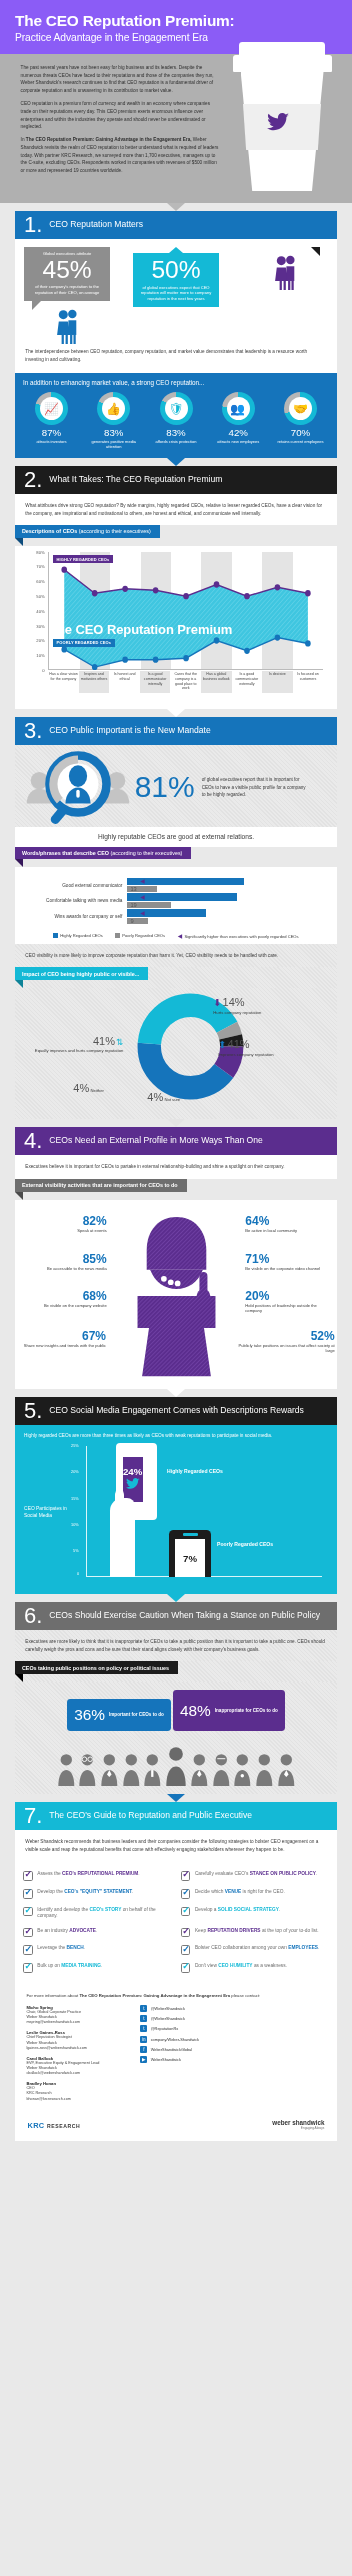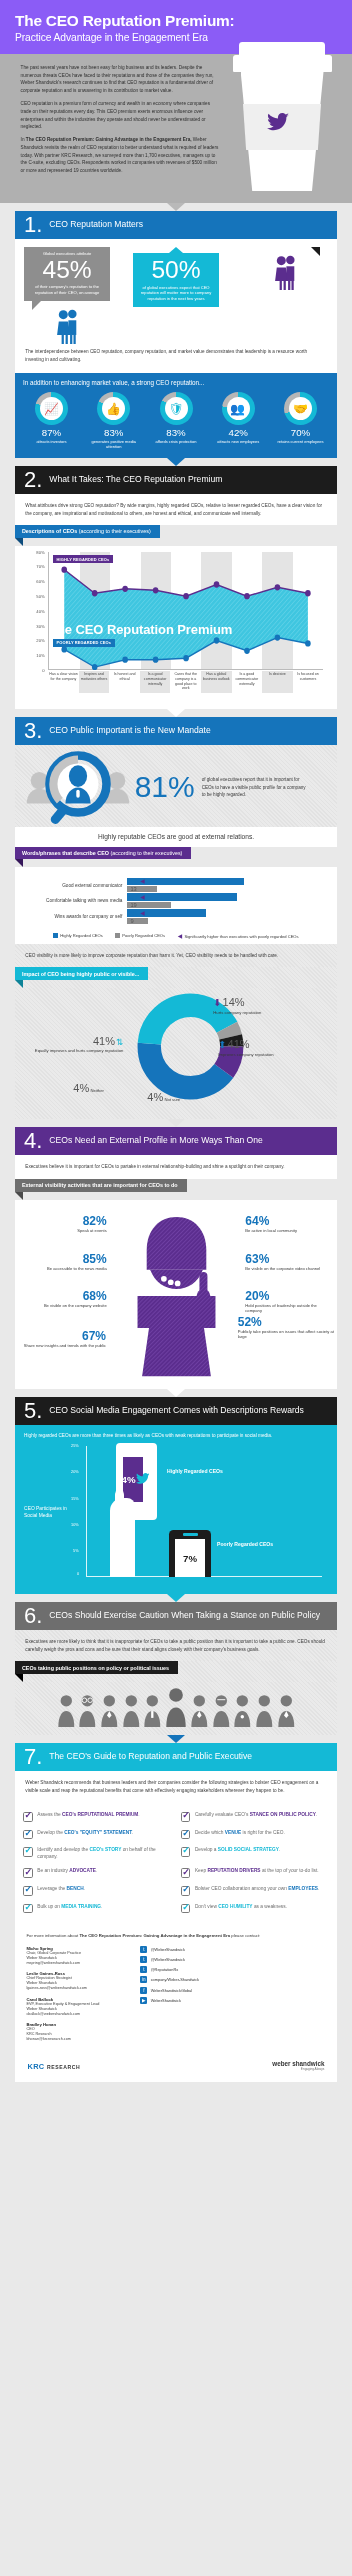--- a/index.html
+++ b/index.html
@@ -593,28 +593,28 @@
         <div class="pstat r" style="left:0px;top:130px;width:91px;">
           <div class="n">67%</div>
             <div class="t">Share new insights and trends with the public</div>
           </div>
 
         <div class="pstat" style="right:5.7px;left:auto;top:15px;">
           <div class="n">64%</div>
             <div class="t">Be active in local community</div>
           </div>
         <div class="pstat" style="right:5.7px;left:auto;top:53px;">
-          <div class="n">63%</div>
+          <div class="n">71%</div>
             <div class="t">Be visible on the corporate video channel</div>
           </div>
         <div class="pstat" style="right:5.7px;left:auto;top:90px;">
           <div class="n">20%</div>
             <div class="t">Hold positions of leadership outside the company</div>
           </div>
-        <div class="pstat" style="right:2.3px;left:auto;top:116px;width:97px;">
+        <div class="pstat" style="right:2.3px;left:auto;top:130px;width:97px;text-align:right;">
           <div class="n">52%</div>
             <div class="t">Publicly take positions on issues that affect society at large</div>
           </div>
       </div>
     </div>
   </div>
 
   <div class="notch white"></div>
 
   <div class="sec">
@@ -632,21 +632,21 @@
             <div style="left:47px;top:54px">15%</div>
           <div style="left:47px;top:80px">10%</div>
             <div style="left:49px;top:106px">5%</div>
             <div style="left:53px;top:129px">0</div>
         </div>
         <div style="position:absolute;left:62px;top:3.4px;width:0.6px;height:130px;background:rgba(255,255,255,.85)"></div>
         <div style="position:absolute;left:62px;top:133px;right:5.7px;height:0.6px;background:rgba(255,255,255,.85)"></div>
 
         <div style="position:absolute;left:86px;top:0;width:50px;height:134px;">
           <div class="phone" style="left:5.7px;top:0;width:41px;height:77px;"></div>
-          <div style="position:absolute;left:12.6px;top:13.7px;width:20px;height:45px;background:#5b2d8e;display:flex;flex-direction:row;align-items:center;justify-content:center;">
+          <div style="position:absolute;left:12.6px;top:13.7px;width:20px;height:45px;background:#5b2d8e;display:flex;flex-direction:column;align-items:center;justify-content:center;">
             <div class="pbadge" style="color:#fff">24%</div>
             <div style="color:#14b9d6;font-size:11.4px;margin-top:1.1px">
               <svg width="13.7" height="11.4" viewBox="0 0 24 20">
                   <path fill="#14b9d6" d="M24 2.3c-.9.4-1.8.7-2.8.8 1-.6 1.8-1.6 2.2-2.7-.9.6-2 1-3.1 1.2C19.4.6 18.1 0 16.7 0c-2.7 0-4.8 2.2-4.8 4.8 0 .4 0 .8.1 1.1C7.9 5.7 4.2 3.7 1.7.7c-.4.7-.7 1.6-.7 2.4 0 1.7.9 3.2 2.2 4-.8 0-1.6-.2-2.2-.6 0 2.3 1.7 4.3 3.9 4.7-.4.1-.8.2-1.3.2-.3 0-.6 0-.9-.1.6 1.9 2.4 3.3 4.5 3.3-1.6 1.3-3.7 2.1-6 2.1-.4 0-.8 0-1.2-.1 2.1 1.4 4.7 2.2 7.4 2.2 8.9 0 13.8-7.4 13.8-13.8v-.6c1-.7 1.8-1.6 2.4-2.6z"></path>
                 </svg>
             </div>
           </div>
           <div style="position:absolute;left:0;top:55px;width:25px;height:79px;background:#fff;border-radius:12.6px 8px 0 0;"></div>
           <div style="position:absolute;left:4.6px;top:47px;width:9.1px;height:20.6px;background:#fff;border-radius:4.6px;"></div>
         </div>
@@ -672,20 +672,30 @@
       <div class="ttl">CEOs Should Exercise Caution When Taking a Stance on Public Policy</div>
     </div>
     <div class="panel hatch">
       <p>Executives are more likely to think that it is inappropriate for CEOs to take a public position than it is important to take a public one. CEOs should carefully weigh the pros and cons and be sure that their stand aligns closely with their company's business goals.</p>
     </div>
     <div class="cbannerwrap" style="background:repeating-linear-gradient(45deg,#e2e2e2 0 1.1px,#eaeaea 1.1px 2.9px);">
       <div class="cbanner black" style="font-weight:bold;">CEOs taking public positions on policy or political issues</div>
       <div class="ear black"></div>
     </div>
     <div class="panel hatch" style="padding-top:0">
+      <div class="s6row">
+        <div class="pill blue" style="height:32px">
+          <span class="bg">36%</span>
+          <span class="sm">Important for CEOs to do</span>
+        </div>
+        <div class="pill purple" style="height:41px">
+          <span class="bg">48%</span>
+          <span class="sm">Inappropriate for CEOs to do</span>
+        </div>
+      </div>
       <div class="peoplerow">
         <svg width="20.6" height="33" viewBox="0 0 36 58">
             <circle cx="18" cy="12" r="10" fill="#7a7a7a"></circle>
             <path d="M4 58c0-18 6-28 14-28s14 10 14 28z" fill="#7a7a7a"></path>
           </svg>
         <svg width="20.6" height="33" viewBox="0 0 36 58">
             <circle cx="18" cy="12" r="10" fill="#7a7a7a"></circle>
             <path d="M4 58c0-18 6-28 14-28s14 10 14 28z" fill="#7a7a7a"></path>
             <circle cx="13" cy="11" r="4" fill="none" stroke="#fff" stroke-width="1.6"></circle>
             <circle cx="23" cy="11" r="4" fill="none" stroke="#fff" stroke-width="1.6"></circle>

